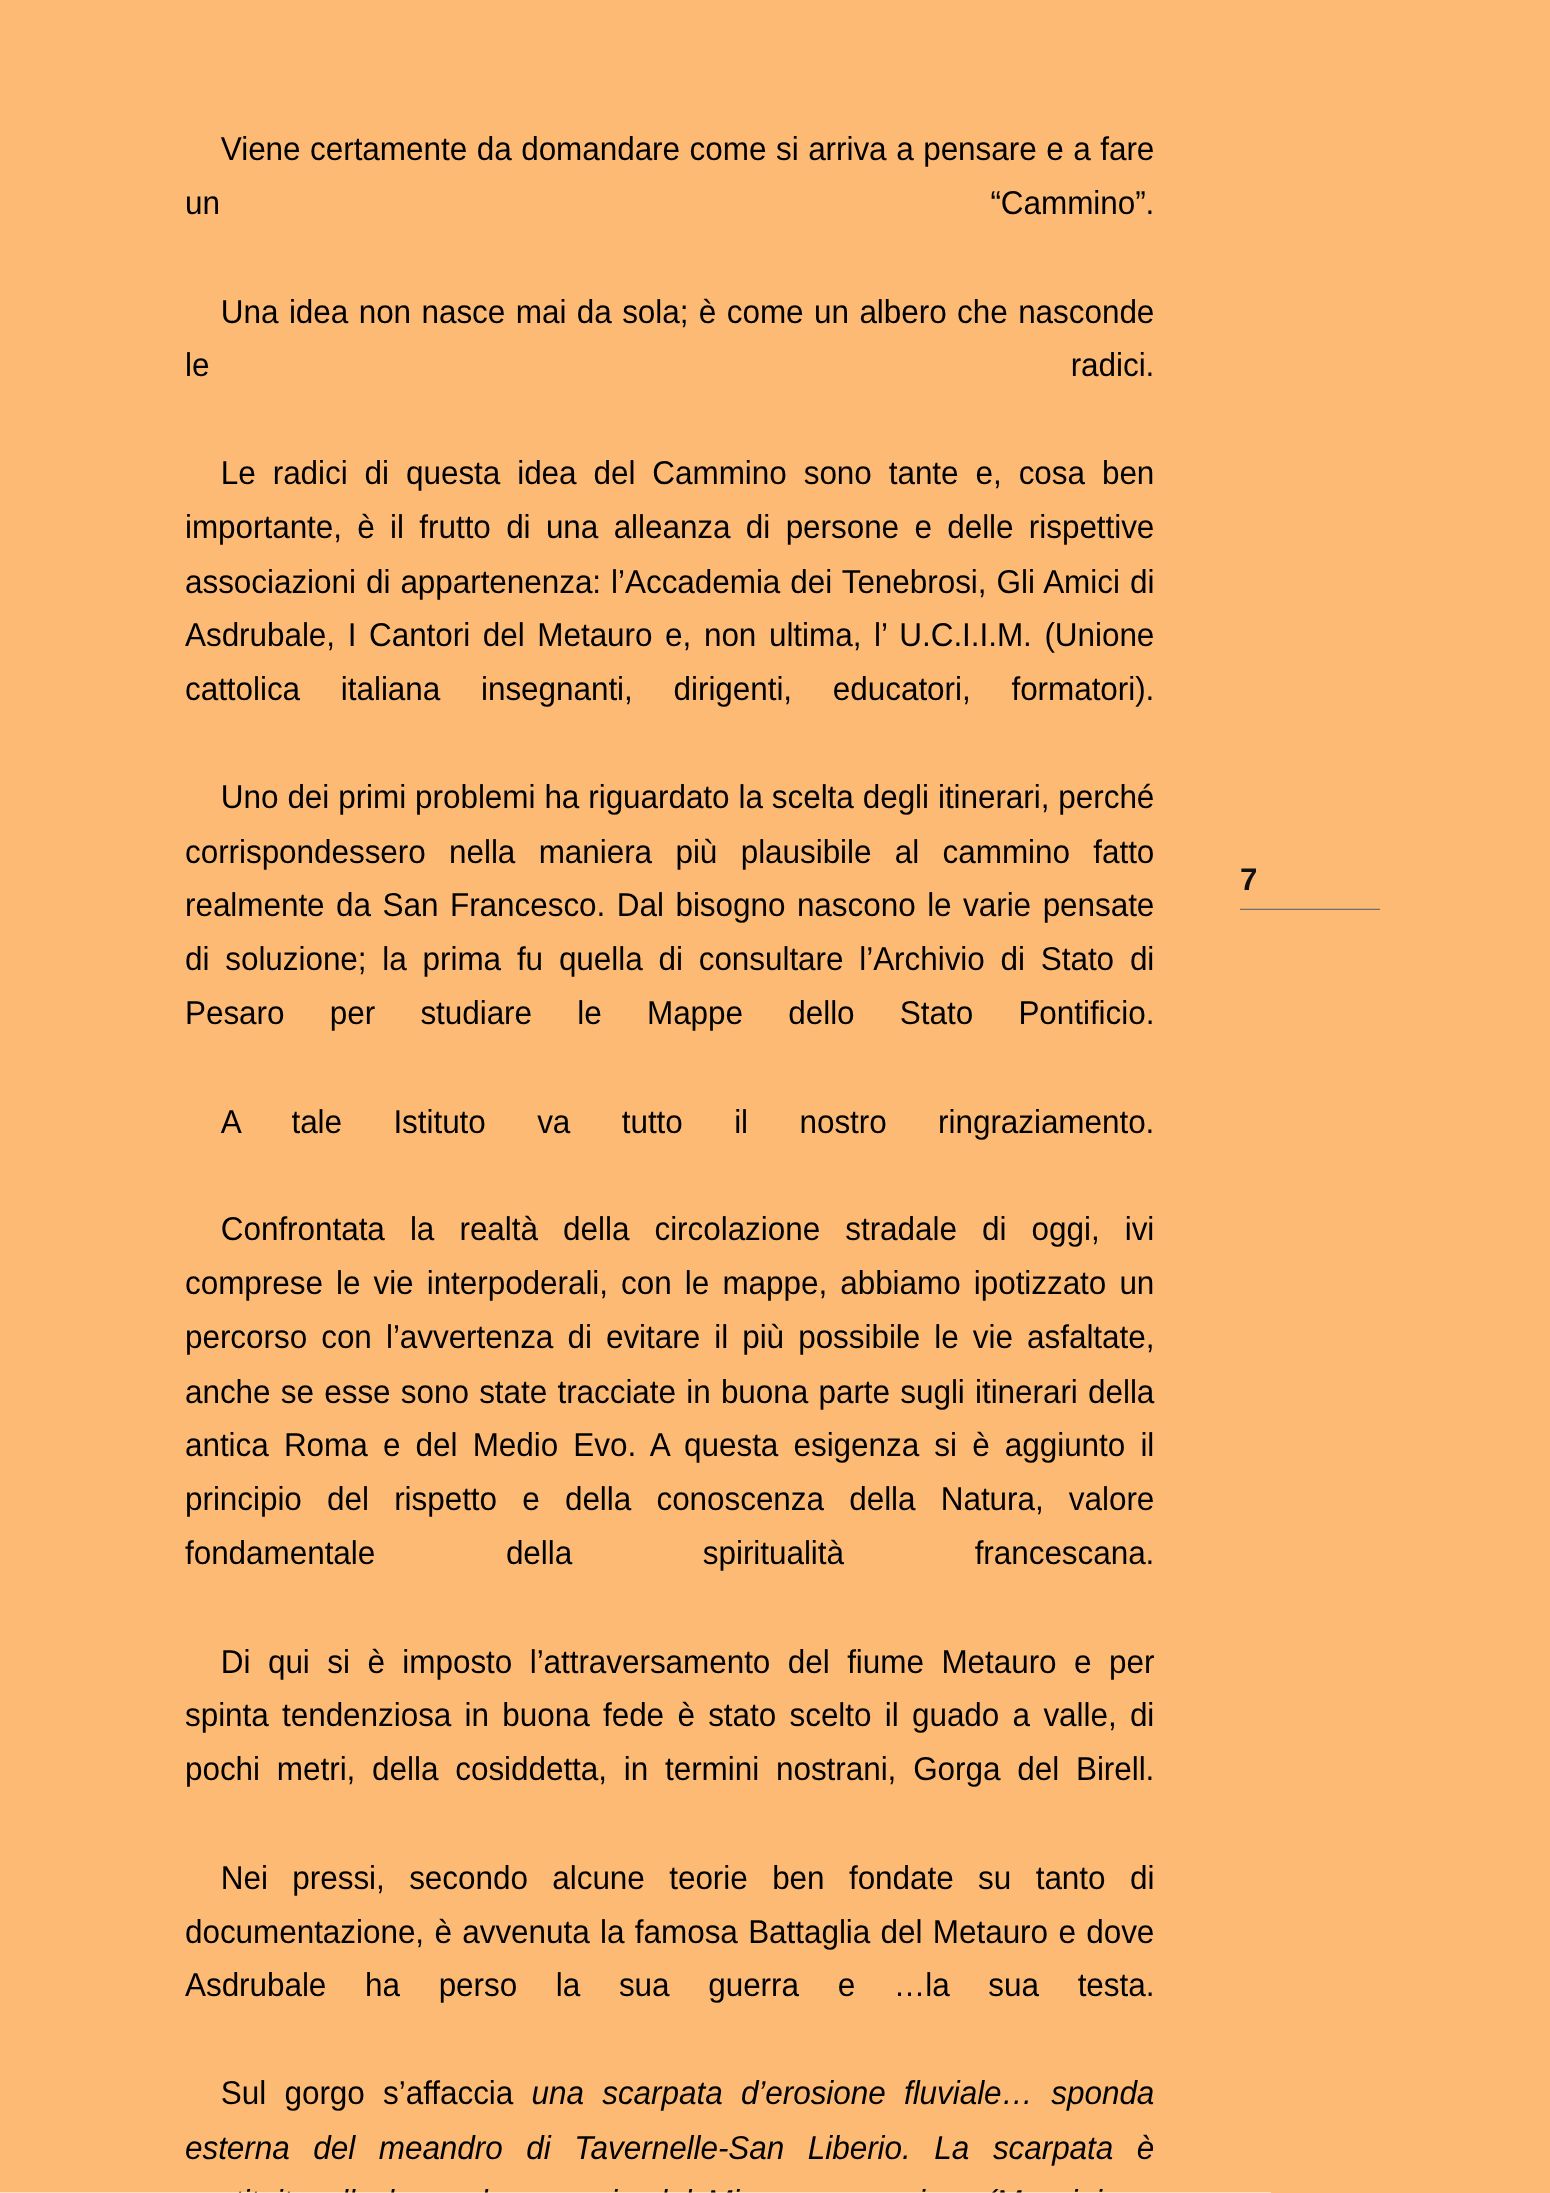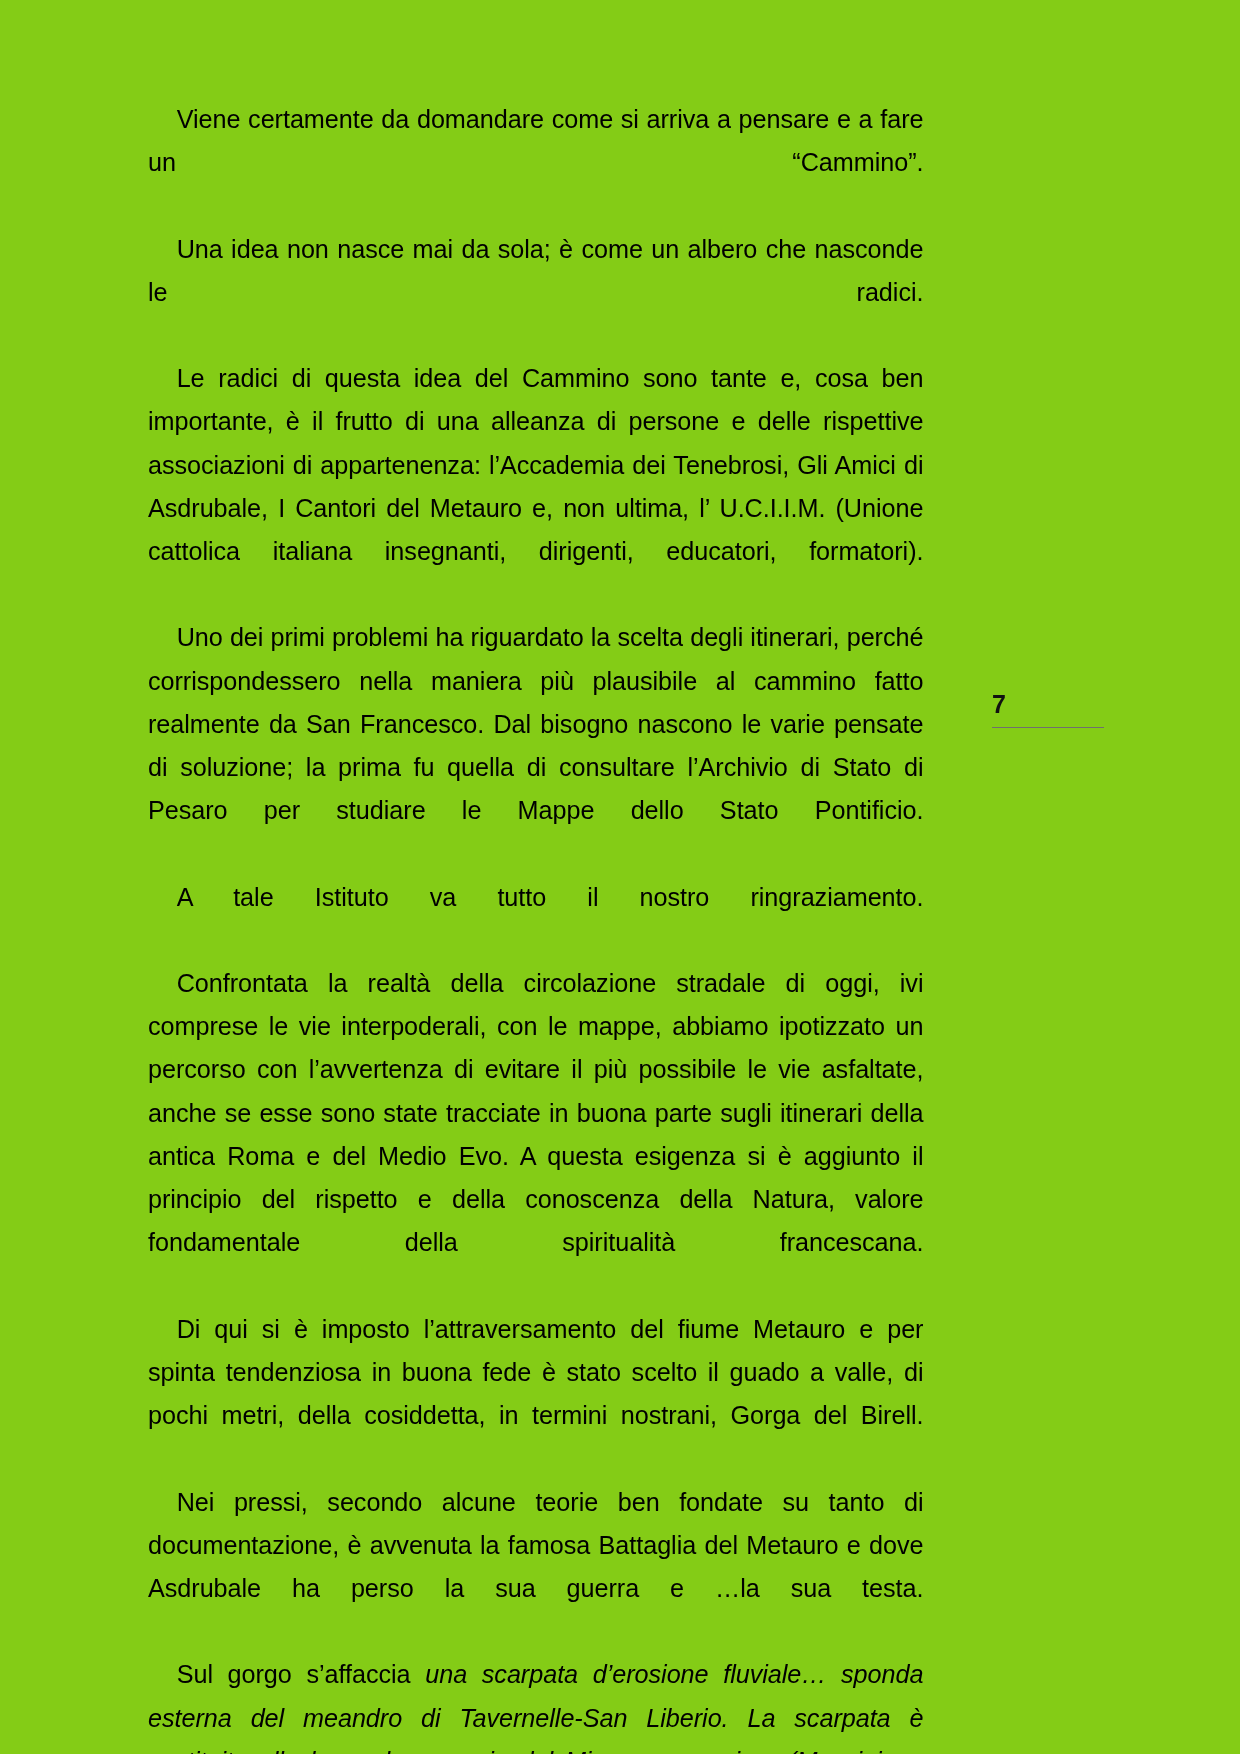--- a/index.html
+++ b/index.html
@@ -13,21 +13,21 @@
     position: relative;
     font-family: "Liberation Sans", sans-serif;
     color: #000000;
     overflow: hidden;
   }
 
   
   .page {
     position: absolute;
     inset: 0;
-    background: #84cc16;
+    background: #fdba74;
   }
 
   
   .text-column {
     position: absolute;
     left: 148px;
     top: 98px;
     width: 812px;
   }
 

